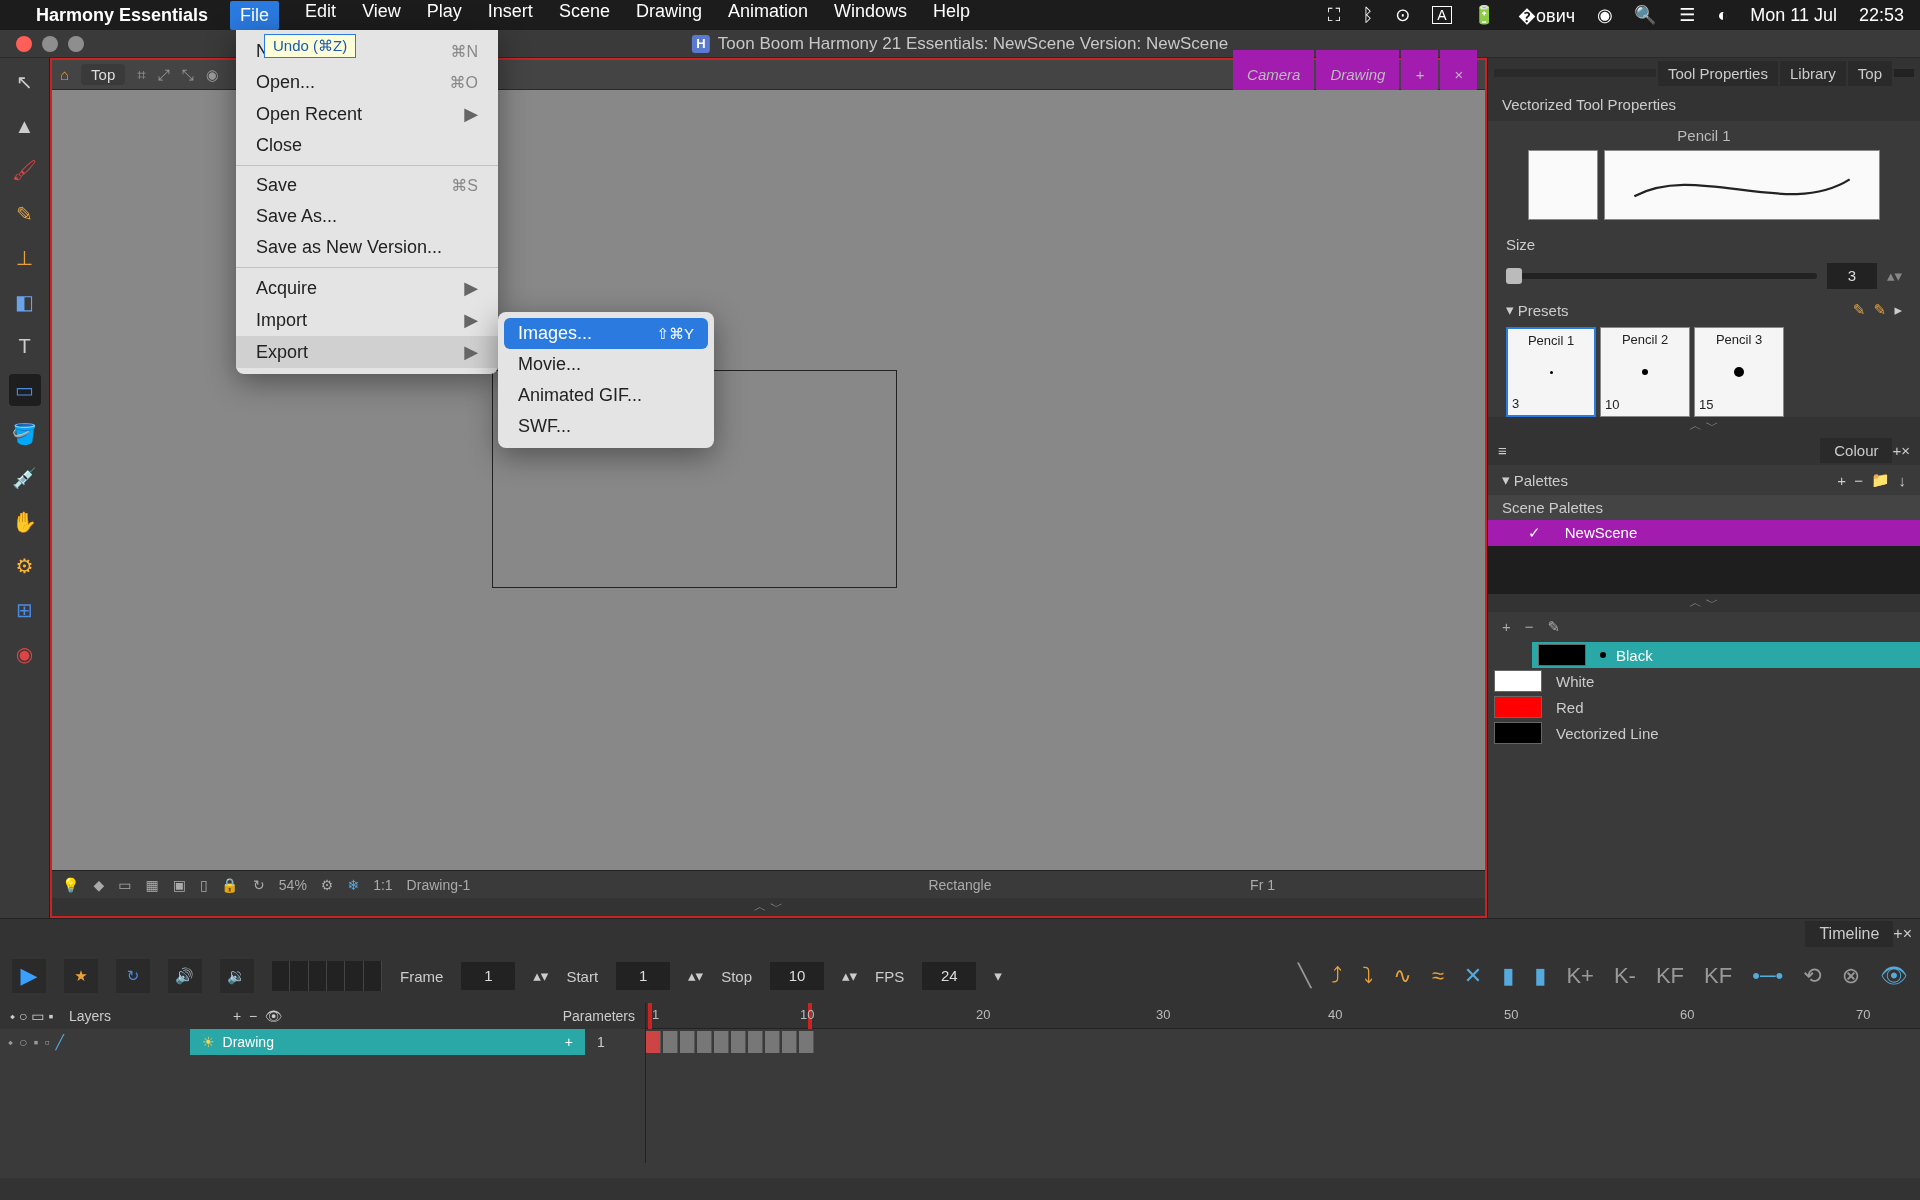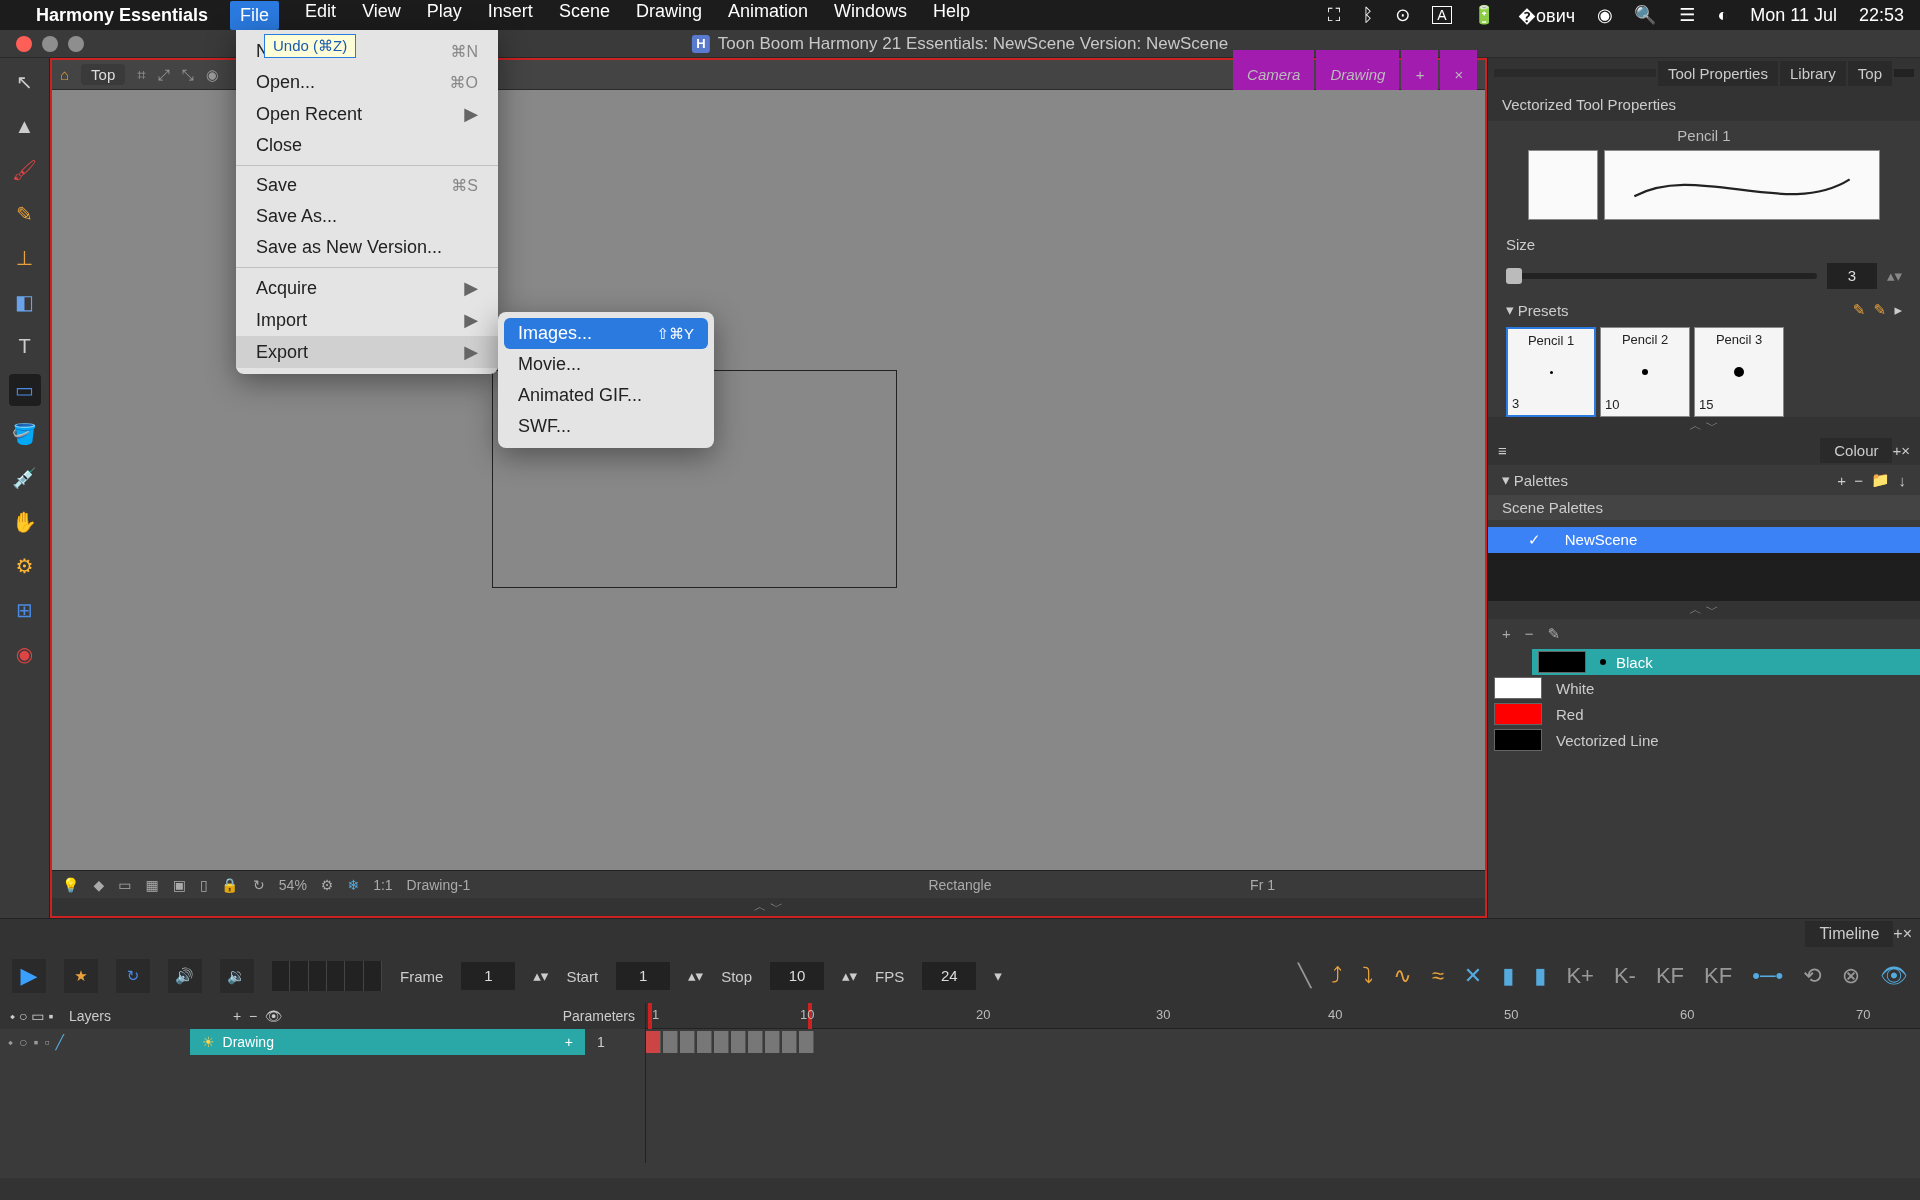--- a/index.html
+++ b/index.html
@@ -82,21 +82,21 @@
 .preset.sel { border:2px solid #2a7ae0; }
 .preset .dot { width:6px; height:6px; background:#000; border-radius:50%; }
 .preset .dot.l { width:10px; height:10px; }
 
 .colour-head { height:30px; display:flex; align-items:center; padding:0 10px; background:#333; }
 .colour-head .sp { flex:1; }
 .colour-head .tab { background:#2a2a2a; padding:4px 14px; }
 .palette-h { padding:6px 14px; display:flex; align-items:center; }
 .palette-h .sp { flex:1; }
 .scene-pal-h { background:#444; padding:4px 14px; font-size:15px; }
-.pal-row { background:#3b82f6; color:#fff; padding:4px 20px 4px 40px; font-size:15px;margin-top:7px; }
+.pal-row { background:#a21caf; color:#fff; padding:4px 20px 4px 40px; font-size:15px; }
 .pal-empty { height:48px; background:#1e1e1e; }
 .swatch-ctrls { padding:6px 14px; display:flex; gap:14px; color:#aaa; }
 .swatch-list { }
 .swatch { display:flex; align-items:center; height:26px; }
 .swatch .chip { width:48px; height:22px; margin:0 14px 0 6px; border:1px solid #666; }
 .swatch.sel { background:#2aa7a7; color:#fff;margin-left:44px; }
 .swatch .dot2 { width:6px; height:6px; background:#000; border-radius:50%; margin-right:10px; }
 
 
 .bottom { position:absolute; left:0; right:0; top:918px; bottom:0; background:#3a3a3a; border-top:1px solid #222; }

